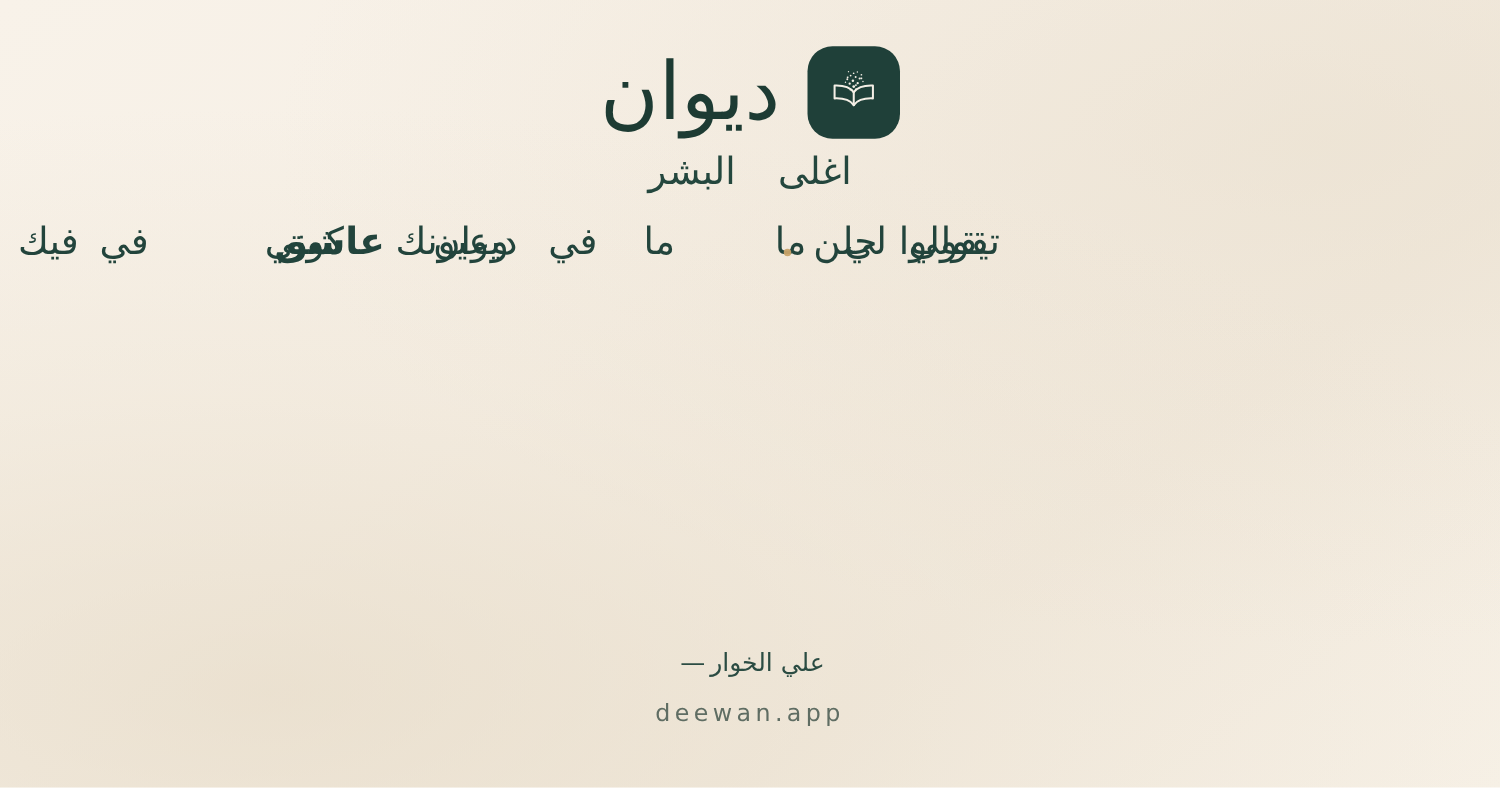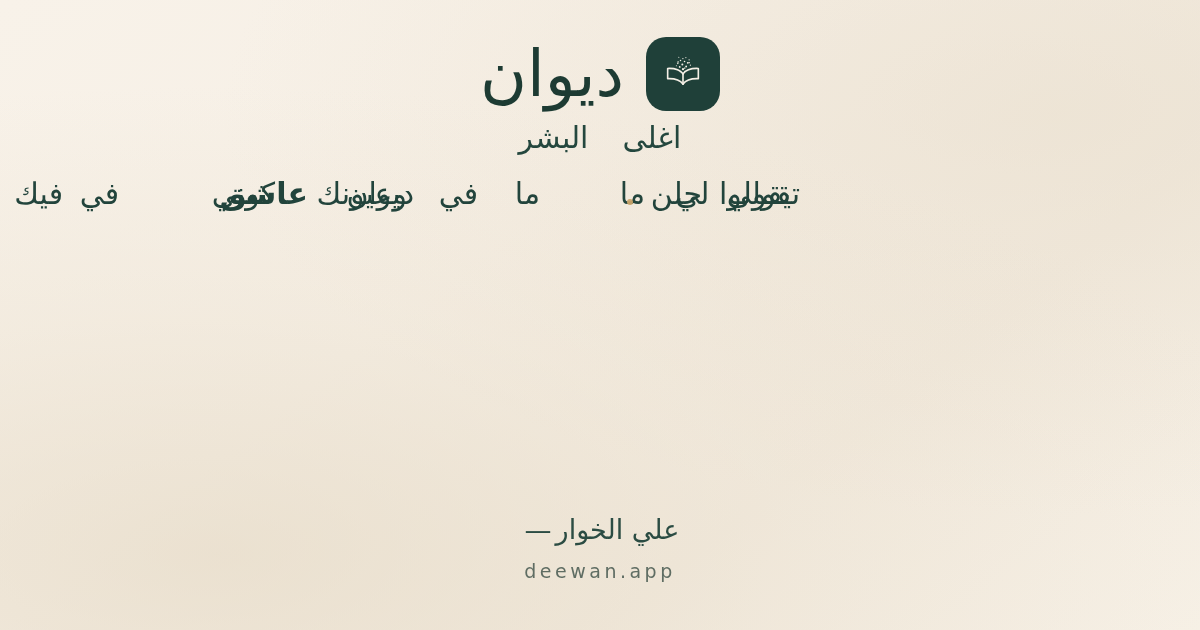--- a/index.html
+++ b/index.html
@@ -117,21 +117,21 @@
 
   
   #footer {
     position: absolute;
     left: 0;
     top: 512px;
     width: 1200px;
     text-align: center;
   }
   #attribution {
-    font-size: 27px;
+    font-size: 20px;
     line-height: 36px;
     color: #2b4c43;
     direction: rtl;
     white-space: nowrap;
   }
   #attribution .dash { display: inline-block; padding: 0 4px; }
   #site-url {
     margin-top: 10px;
     font-size: 19px;
     line-height: 26px;

